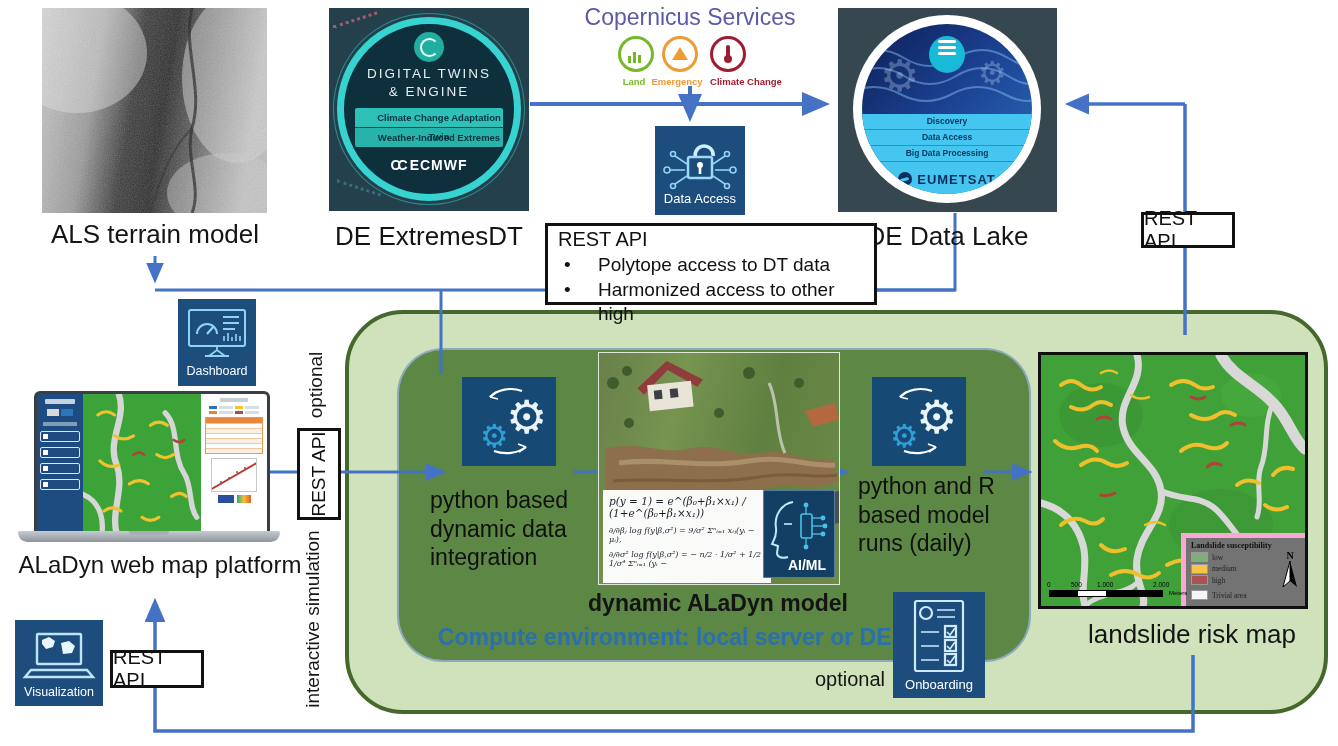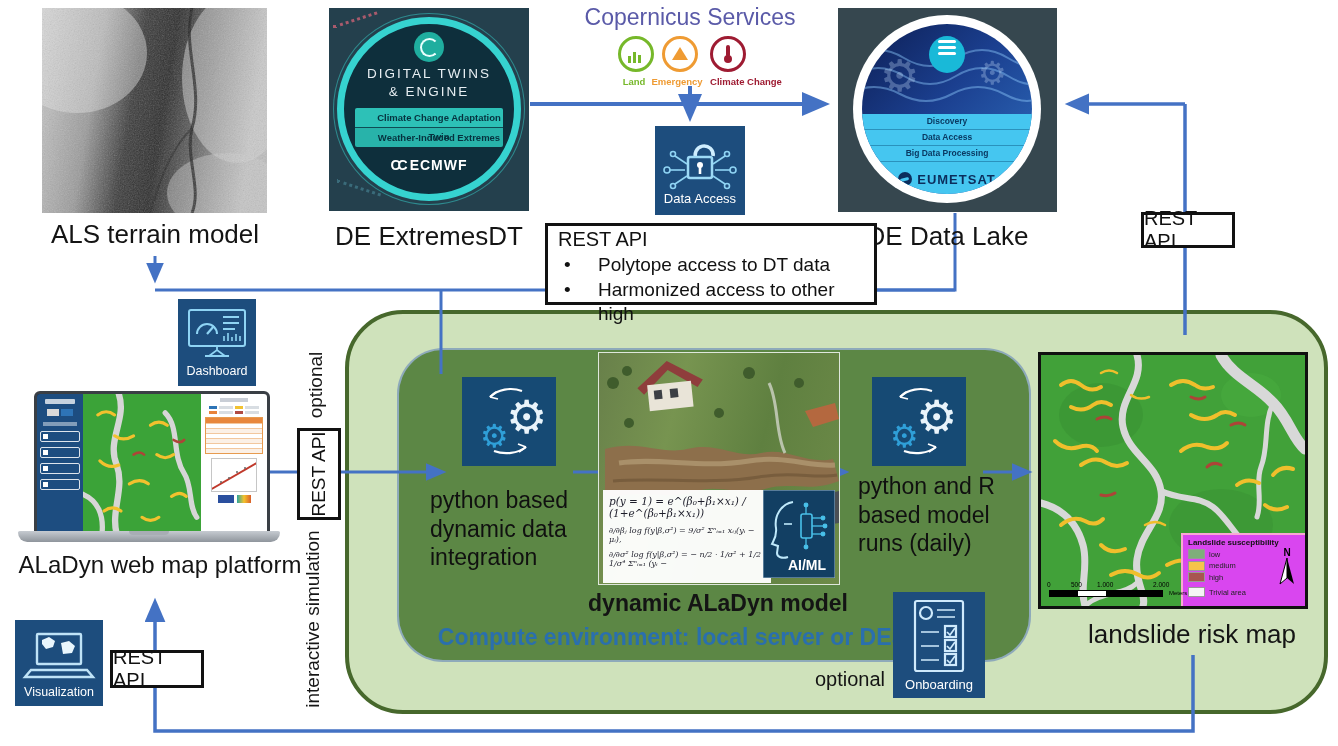--- a/index.html
+++ b/index.html
@@ -122,22 +122,22 @@
   .cap{font-weight:bold;}
   .env{left:380px;top:624px;width:600px;text-align:center;font-size:23px;font-weight:bold;color:#2a6fae;}
   
   .photo{left:598px;top:352px;width:240px;height:231px;overflow:hidden;border:1px solid #dfe7dc;
          background:linear-gradient(105deg,#68804a 0%,#779450 30%,#5f8040 62%,#6e8b49 100%);}
   .eqpanel{position:absolute;left:4px;top:137px;width:158px;height:88px;background:rgba(255,255,255,.96);
            padding:5px 4px 0 6px;font-family:"DejaVu Serif",serif;font-style:italic;color:#1d1d2a;}
   .eq1{font-size:10.5px;margin-bottom:7px;} .eq2{font-size:8px;margin-bottom:6px;} .eq3{font-size:8px;}
   
   .riskmap{left:1038px;top:352px;width:264px;height:251px;border:3px solid #101010;overflow:hidden;background:#41a139;}
-  .legend{position:absolute;left:140px;top:178px;width:121px;height:70px;background:#d946ef;
-          border:2px solid #f9a8d4;padding:3px 0 0 5px;}
+  .legend{position:absolute;left:140px;top:178px;width:121px;height:70px;background:#737373;
+          border:5px solid #f9a8d4;padding:3px 0 0 5px;font-family:Liberation Serif, serif;}
   .legend .lt{font-size:8px;font-weight:bold;color:#111;margin-bottom:2px;}
   .lrow{display:flex;align-items:center;gap:4px;margin-bottom:1.5px;}
   .lrow i{width:15px;height:8px;border:1px solid #999;display:inline-block;}
   .lrow span{font-size:7.5px;color:#222;}
   .north{position:absolute;left:92px;top:12px;width:24px;text-align:center;}
   .north .nl{font-size:10px;font-weight:bold;color:#000;}
   .scale{position:absolute;left:6px;top:226px;width:150px;font-size:6.5px;color:#000;}
   .scale .ticks span{position:absolute;top:0;}
   .scale .bar{position:absolute;top:9px;left:2px;height:5px;display:flex;border:1px solid #000;}
   .scale .bar i{height:100%;} 

